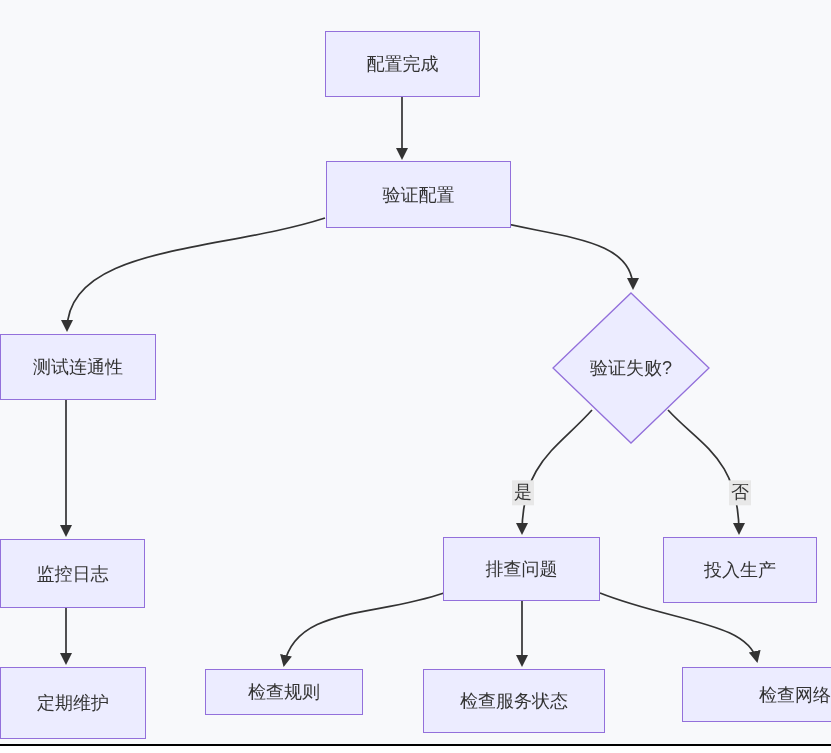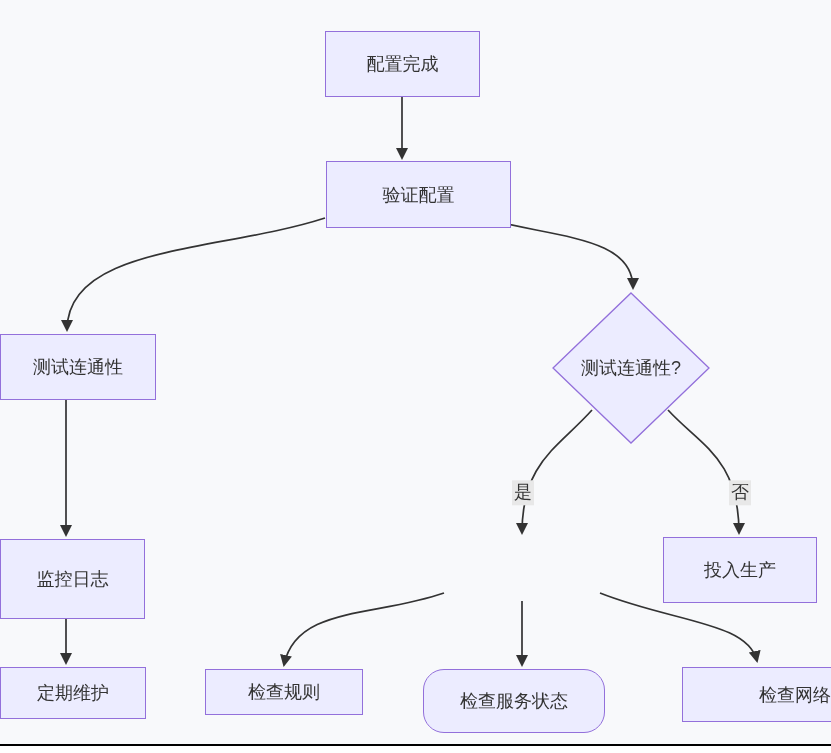--- a/index.html
+++ b/index.html
@@ -91,41 +91,44 @@
 
   <div class="node" style="left:326px; top:161px; width:185px; height:67px;">
     <span>验证配置</span>
   </div>
 
   <div class="node" style="left:0px; top:334px; width:156px; height:66px;">
     <span>测试连通性</span>
   </div>
 
   <div class="node diamond-label" style="left:561px; top:354px; width:140px; height:28px;">
-    <span>测试连通性?</span>
+    <span>验证失败?</span>
   </div>
 
-  <div class="node" style="left:0px; top:539px; width:145px; height:80px;">
+  <div class="node" style="left:0px; top:539px; width:145px; height:69px;">
     <span>监控日志</span>
   </div>
 
+  <div class="node" style="left:443px; top:537px; width:157px; height:64px;">
+    <span>排查问题</span>
+  </div>
 
   <div class="node" style="left:663px; top:537px; width:154px; height:66px;text-align:right;">
     <span>投入生产</span>
   </div>
 
-  <div class="node" style="left:0px; top:667px; width:146px; height:52px;text-align:right;">
+  <div class="node" style="left:0px; top:667px; width:146px; height:72px;text-align:right;">
     <span>定期维护</span>
   </div>
 
   <div class="node" style="left:205px; top:669px; width:158px; height:46px;">
     <span>检查规则</span>
   </div>
 
-  <div class="node" style="left:423px; top:669px; width:182px; height:64px;border-radius:21px;">
+  <div class="node" style="left:423px; top:669px; width:182px; height:64px;">
     <span>检查服务状态</span>
   </div>
 
   <div class="node" style="left:682px; top:667px; width:150px; height:55px;justify-content:flex-end;">
     <span>检查网络</span>
   </div>
 
   <div class="edge-label" style="left:523px; top:493px;">是</div>
 
   <div class="edge-label" style="left:740px; top:493px;">否</div>

